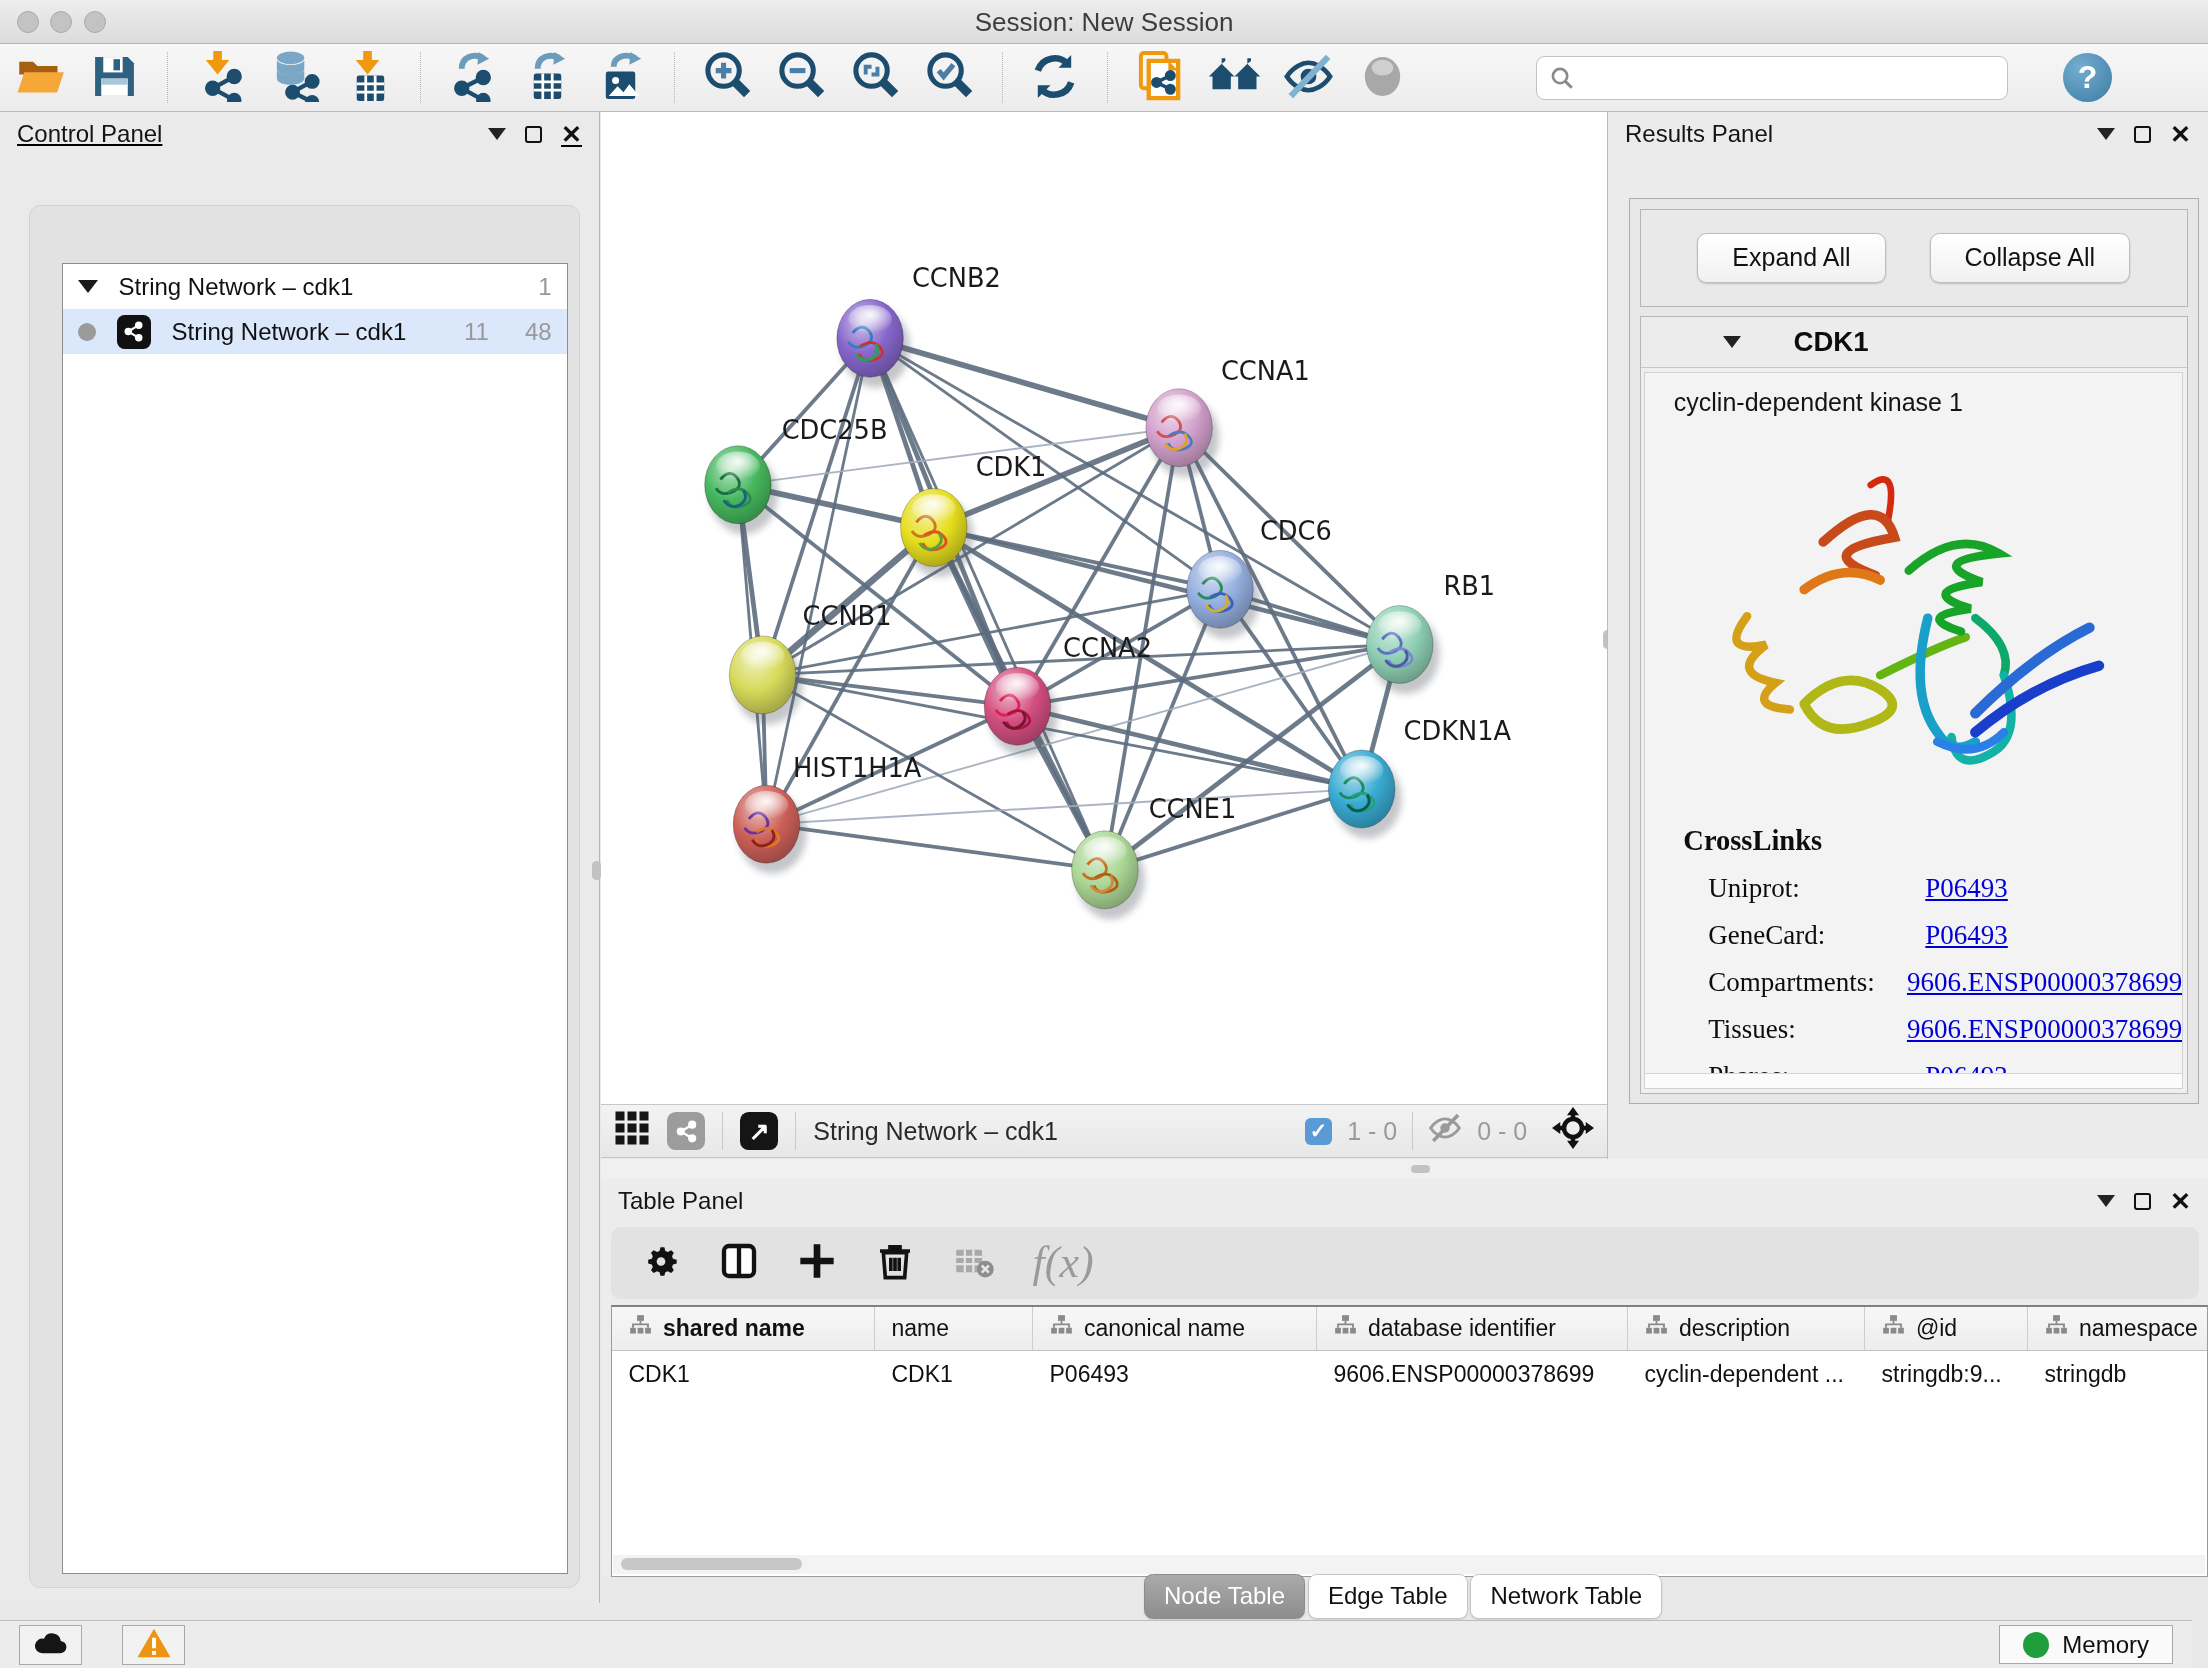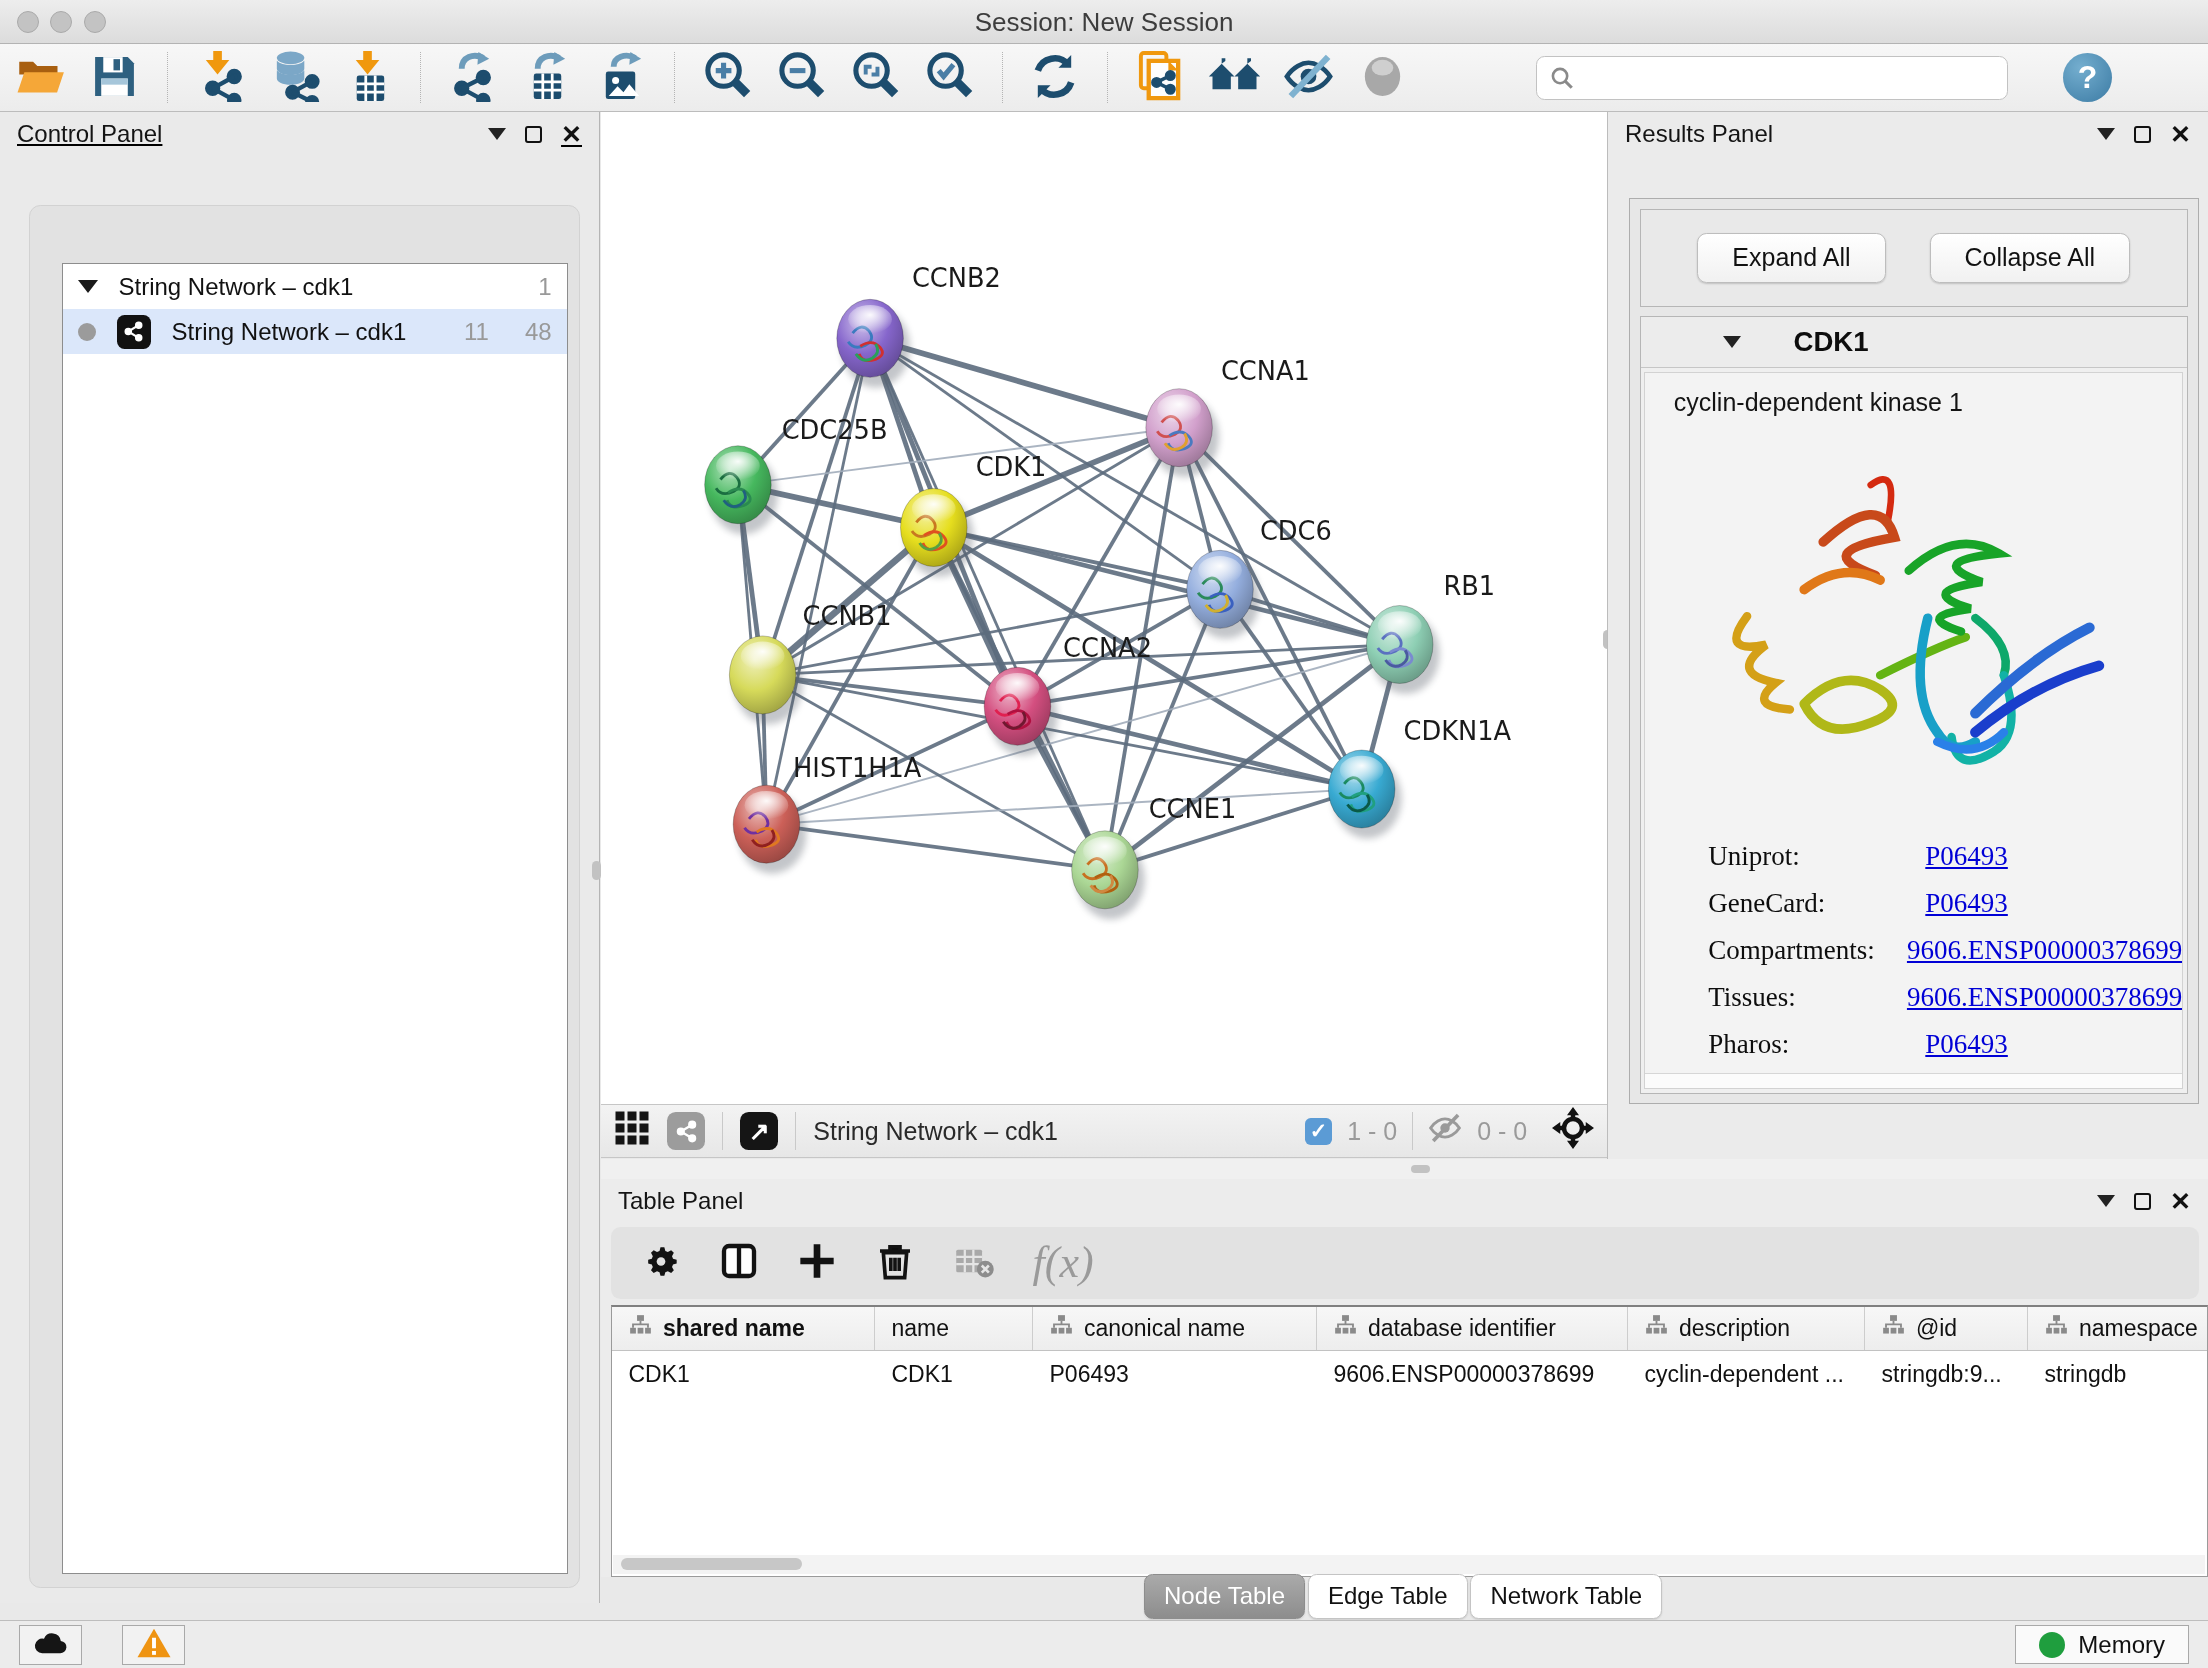--- a/index.html
+++ b/index.html
@@ -108,21 +108,21 @@
     border-bottom:1.9px solid #c2c2c2;font-size:23px;color:#111;}
   .tp-col{display:flex;align-items:center;gap:11.4px;border-right:1px solid #cdcdcd;
     padding-left:17px;overflow:hidden;white-space:nowrap;flex:0 0 auto;}
   .tp-row{display:flex;height:46px;font-size:23px;color:#111;}
   .tp-cell{padding:9.5px 5.7px 0 17px;overflow:hidden;white-space:nowrap;flex:0 0 auto;}
   .tp-hscroll{position:absolute;bottom:1.9px;left:1.9px;right:1.9px;height:19px;background:#f3f3f3;}
   .tp-thumb{width:181px;height:12.4px;background:#c7c7c7;border-radius:6.7px;margin:2.9px 0 0 7.6px;}
   .table-tabs{position:absolute;left:601px;right:0;bottom:49px;display:flex;justify-content:center;}
 
   
-  .status-bar{position:absolute;left:0;right:0;bottom:0;height:48px;background:#ececec;
+  .status-bar{position:absolute;left:0;right:16px;bottom:0;height:48px;background:#ececec;
     border-top:1px solid #bdbdbd;display:flex;align-items:center;padding:0 19px;gap:40px;}
   .sb-btn{width:63px;height:40px;background:#f2f2f2;border:1.9px solid #a9a9a9;
     display:flex;align-items:center;justify-content:center;}
   .memory-btn{margin-left:auto;display:flex;align-items:center;gap:13.3px;background:#fafafa;
     border:1.9px solid #a9a9a9;padding:4.8px 23px;font-size:24px;color:#111;}
   .green-dot{width:26px;height:26px;border-radius:50%;background:#1f9e3e;}
 </style>
 </head>
 <body>
 
@@ -645,20 +645,21 @@
             <path d="M230 152 q50 -45 95 -18 q-80 8 -18 30 q-70 10 -12 28 q-60 8 -10 24" stroke="#18a428" stroke-width="9"></path>
             <path d="M300 202 q40 30 30 60" stroke="#0ea86a" stroke-width="9"></path>
             <path d="M330 262 q20 60 -10 80 q-40 25 -45 -15" stroke="#12b2a6" stroke-width="9"></path>
             <path d="M250 202 q-20 80 10 120 q15 25 40 10" stroke="#18a0c8" stroke-width="10"></path>
             <path d="M420 212 q-60 30 -120 90" stroke="#2a6ad4" stroke-width="11"></path>
             <path d="M430 252 q-70 20 -130 70" stroke="#1a3ecc" stroke-width="11"></path>
             <path d="M260 332 q40 20 70 -10" stroke="#2a80e8" stroke-width="9"></path>
           </svg>
         </div>
         <div class="crosslinks">
+          <div class="cl-title">CrossLinks</div>
           <div id="crosslinks-rows">
               <div class="cl-row">
                 <span class="cl-label">Uniprot:</span>
                 <span class="cl-link">P06493</span>
               </div>
               <div class="cl-row">
                 <span class="cl-label">GeneCard:</span>
                 <span class="cl-link">P06493</span>
               </div>
               <div class="cl-row">

